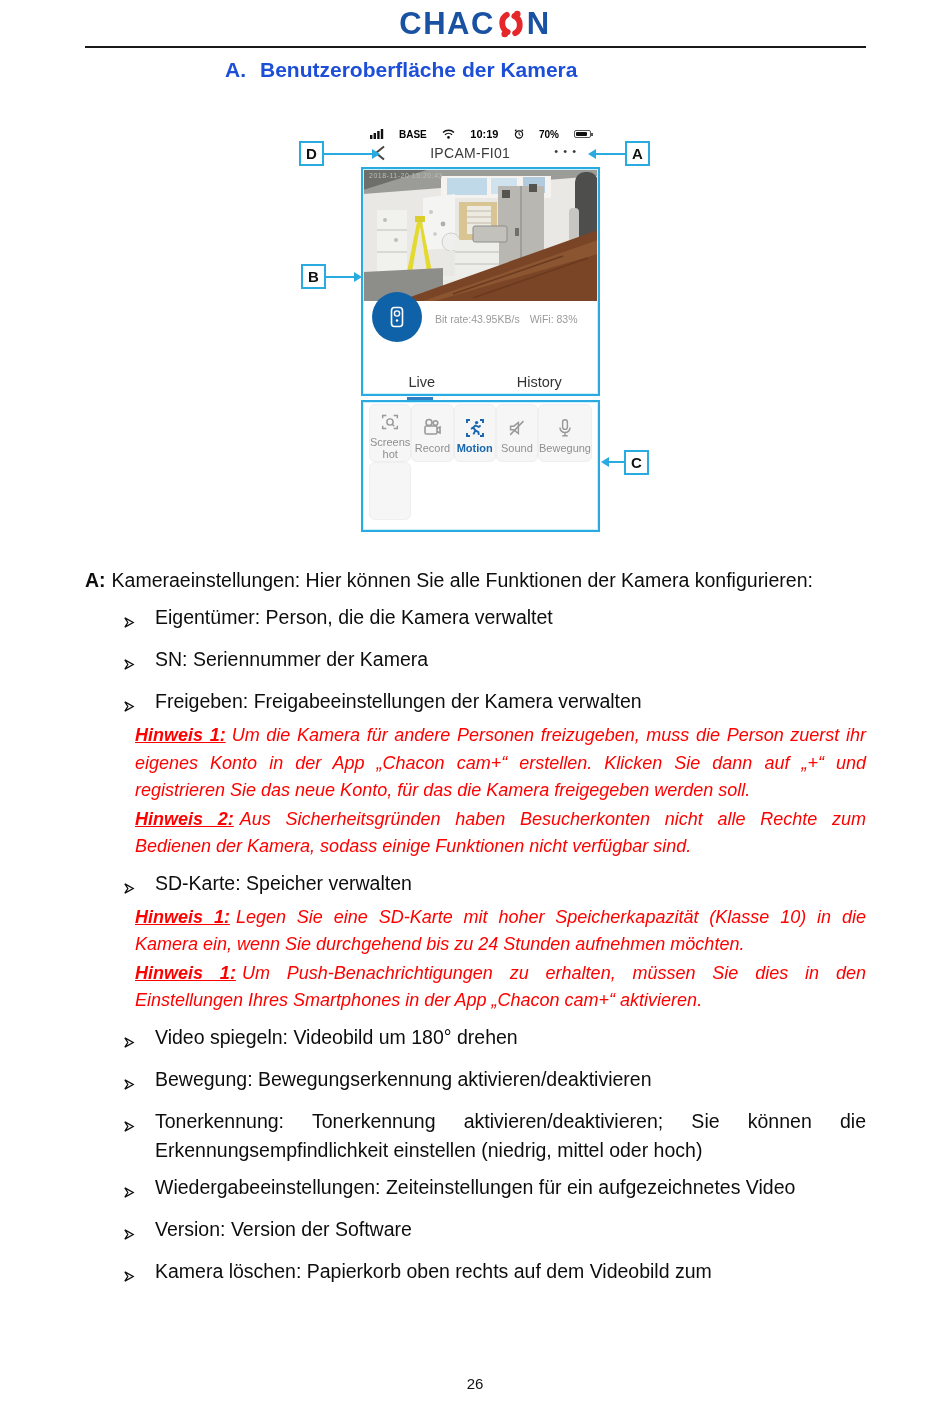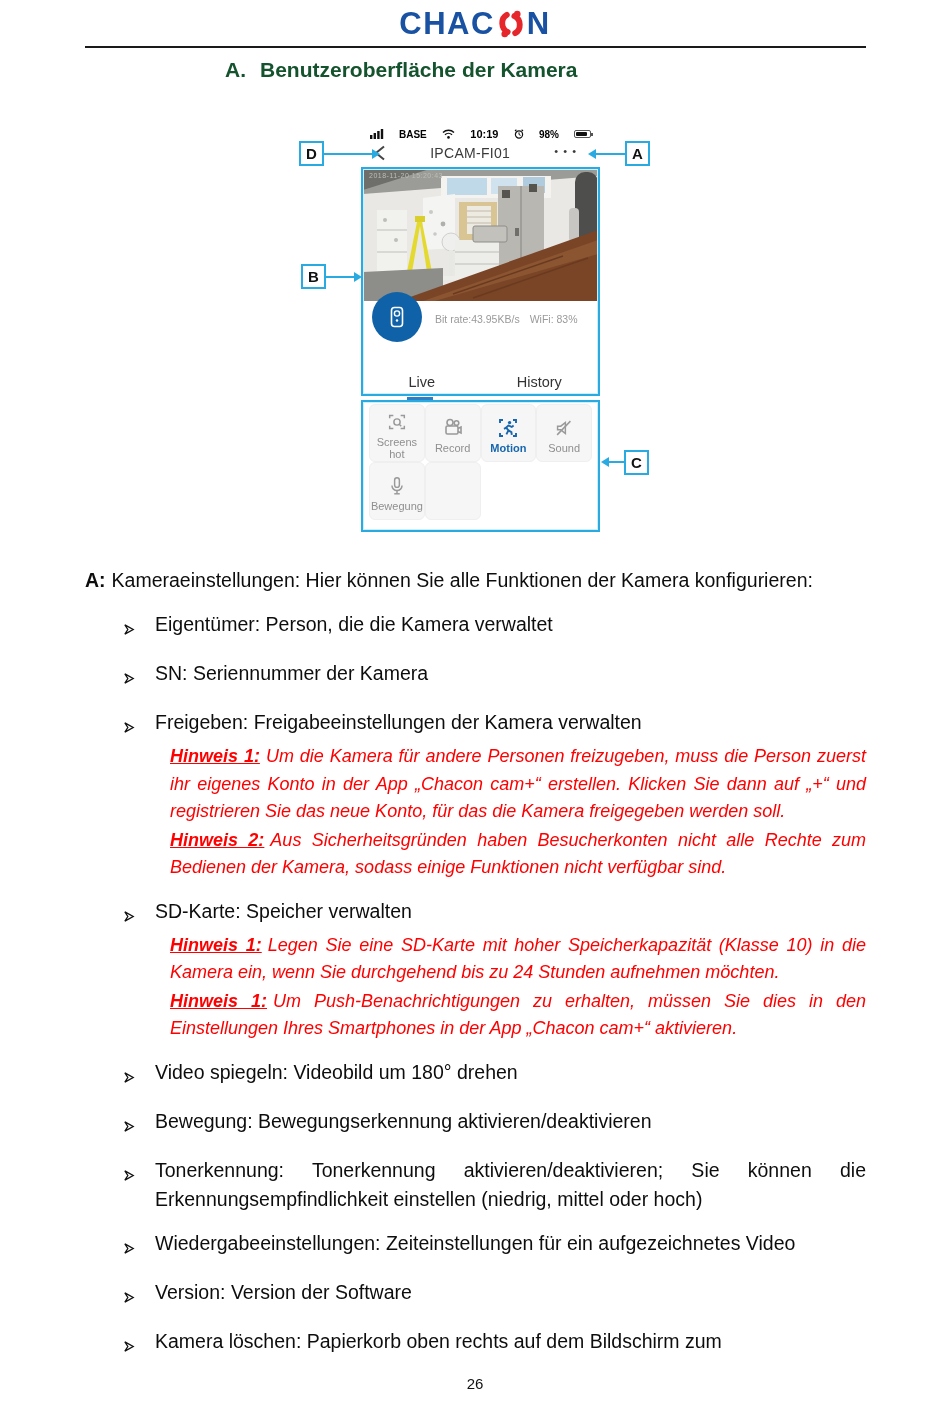--- a/index.html
+++ b/index.html
@@ -9,21 +9,21 @@
     font-family:"Liberation Sans", sans-serif; color:#111;
     overflow:hidden;
   }
 
   
   .logo { position:absolute; top:6px; left:0; width:100%;
     display:flex; justify-content:center; align-items:center; }
   .logo-text { font-size:31px; font-weight:800; letter-spacing:1.5px; color:#1A52A3; }
   .logo-mark { width:30px; height:36px; margin:0 1px; }
   .rule { position:absolute; left:85px; top:46px; width:781px; height:2px; background:#1a1a1a; }
-  .heading { position:absolute; left:225px; top:58px; font-size:21px; font-weight:700; color:#14532d; }
+  .heading { position:absolute; left:225px; top:58px; font-size:21px; font-weight:700; color:#1d4ed8; }
   .heading .h-lead { margin-right:14px; }
 
   
   .phone { position:absolute; left:363px; top:123px; width:235px; height:410px; background:#fff; }
   .statusbar { position:absolute; top:0; left:0; right:0; height:22px;
     display:flex; align-items:center; padding:0 7px; font-size:10px; font-weight:700; color:#000; }
   .sb-left, .sb-right { display:flex; align-items:center; gap:15px; }
   .sb-time { flex:1; text-align:center; font-size:11px; }
   .batt { width:17px; height:8px; border:1px solid #555; border-radius:2px; position:relative; }
   .batt::after { content:""; position:absolute; left:1px; top:1px; bottom:1px; width:11px; background:#111; border-radius:1px; }
@@ -41,21 +41,21 @@
   .infopanel { position:absolute; top:178px; left:0; right:0; height:94px; background:#fff; }
   .cam-badge { position:absolute; top:-9px; left:9px; width:50px; height:50px; border-radius:50%;
     background:#0F62A8; display:flex; align-items:center; justify-content:center; }
   .rates { position:absolute; top:12px; left:72px; font-size:10.5px; color:#9a9a9a; white-space:nowrap; }
   .rates span { margin-right:10px; }
   .tabsrow { position:absolute; bottom:5px; left:0; right:0; display:flex; }
   .tab { width:50%; text-align:center; font-size:14.5px; color:#333; }
   .tab-underline { position:absolute; left:44px; top:274px; width:26px; height:3px; background:#2F7FC4; }
 
   .btngrid { position:absolute; top:281px; left:6px; width:223px;
-    display:grid; grid-template-columns:repeat(4,1fr); }
+    display:grid; grid-template-columns:repeat(5,1fr); }
   .abtn { height:58px; background:#f6f6f6; border:1px solid #efefef; border-radius:6px;
     display:flex; flex-direction:column; align-items:center; justify-content:center;
     color:#8f8f8f; font-size:11px; line-height:12px; text-align:center; padding-top:3px; }
   .abtn .ico { height:24px; display:flex; align-items:center; justify-content:center; margin-bottom:2px; }
   .abtn.active { color:#1766AE; font-weight:700; }
   .abtn.empty { background:#f6f6f6; }
 
   
   .annot-box { position:absolute; border:2px solid #29ABE2; pointer-events:none; }
   .annot-box.inner { box-shadow: inset 0 0 0 1px #cdeefc; }
@@ -64,24 +64,24 @@
     font-size:15px; font-weight:700; color:#111; }
   .aline { position:absolute; height:2px; background:#29ABE2; }
   .ahead { position:absolute; width:0; height:0; border-top:5px solid transparent; border-bottom:5px solid transparent; }
   .ahead.right { border-left:8px solid #29ABE2; }
   .ahead.left  { border-right:8px solid #29ABE2; }
 
   
   .doc { position:absolute; left:85px; top:566px; width:781px; font-size:19.5px; line-height:29px; color:#0d0d0d; }
   .para { text-align:justify; }
   .plead { font-weight:700; margin-right:6px; }
-  .bullet { display:flex; margin-left:38px; margin-top:15px; }
+  .bullet { display:flex; margin-left:38px; margin-top:8px; }
   .b-marker { width:32px; flex:0 0 32px; padding-top:5px; }
   .b-text { flex:1; text-align:justify; }
-  .note { margin-left:85px; color:#FE0000; font-style:italic; font-size:18px; line-height:27.5px; text-align:justify; margin-top:1px; }
+  .note { margin-left:50px; color:#FE0000; font-style:italic; font-size:18px; line-height:27.5px; text-align:justify; margin-top:1px; }
   .note-lead { font-weight:700; text-decoration:underline; margin-right:6px; }
 
   .pagenum { position:absolute; left:0; width:100%; top:1375px; text-align:center; font-size:15px; color:#111; }
 </style>
 </head>
 <body>
 
 <div class="logo">
   <span class="logo-text">CHAC</span>
   <svg class="logo-mark" viewBox="0 0 36 40">
@@ -114,21 +114,21 @@
         <circle cx="6.5" cy="8.4" r="1.3" fill="#111"></circle>
       </svg>
     </div>
     <span class="sb-time">10:19</span>
     <div class="sb-right">
       <svg width="10" height="10" viewBox="0 0 10 10">
         <circle cx="5" cy="5.5" r="3.6" fill="none" stroke="#111" stroke-width="1.2"></circle>
         <path d="M5 3.4 V5.5 L6.6 6.4" fill="none" stroke="#111" stroke-width="1"></path>
         <path d="M1 2 L2.4 .8 M9 2 L7.6 .8" stroke="#111" stroke-width="1.2"></path>
       </svg>
-      <span>98%</span>
+      <span>70%</span>
       <span class="batt"></span>
     </div>
   </div>
 
   <div class="navbar">
     <svg width="13" height="16" viewBox="0 0 13 16">
       <path d="M11 1.5 L3 8 L11 14.5" fill="none" stroke="#444" stroke-width="2"></path>
     </svg>
     <span class="nav-title">IPCAM-FI01</span>
     <span class="nav-menu">• • •</span>
@@ -378,17 +378,17 @@
   <div class="bullet">
     <span class="b-marker"><svg width="13" height="13" viewBox="0 0 14 14">
           <path d="M2 2 L11 7 L2 12 L5.2 7 Z" fill="#fff" stroke="#111" stroke-width="1.4"></path>
         </svg></span>
     <span class="b-text">Version: Version der Software</span>
   </div>
   <div class="bullet">
     <span class="b-marker"><svg width="13" height="13" viewBox="0 0 14 14">
           <path d="M2 2 L11 7 L2 12 L5.2 7 Z" fill="#fff" stroke="#111" stroke-width="1.4"></path>
         </svg></span>
-    <span class="b-text">Kamera löschen: Papierkorb oben rechts auf dem Bildschirm zum</span>
+    <span class="b-text">Kamera löschen: Papierkorb oben rechts auf dem Videobild zum</span>
   </div>
 </div>
 
 <div class="pagenum">26</div>
 
 </body></html>

